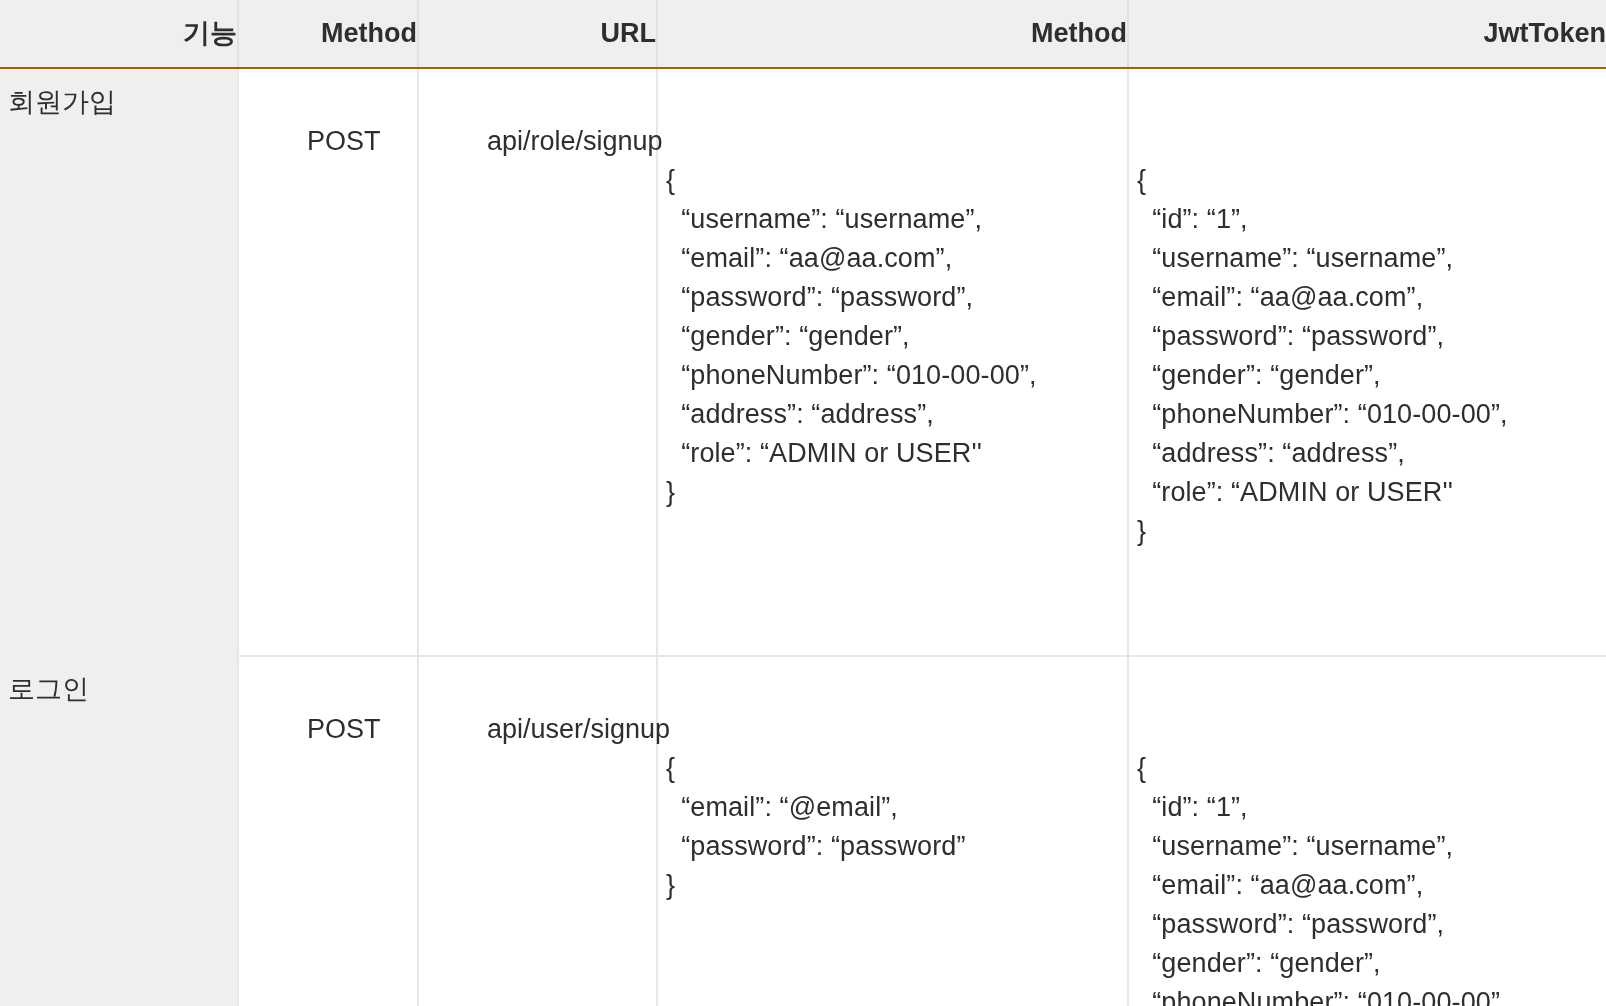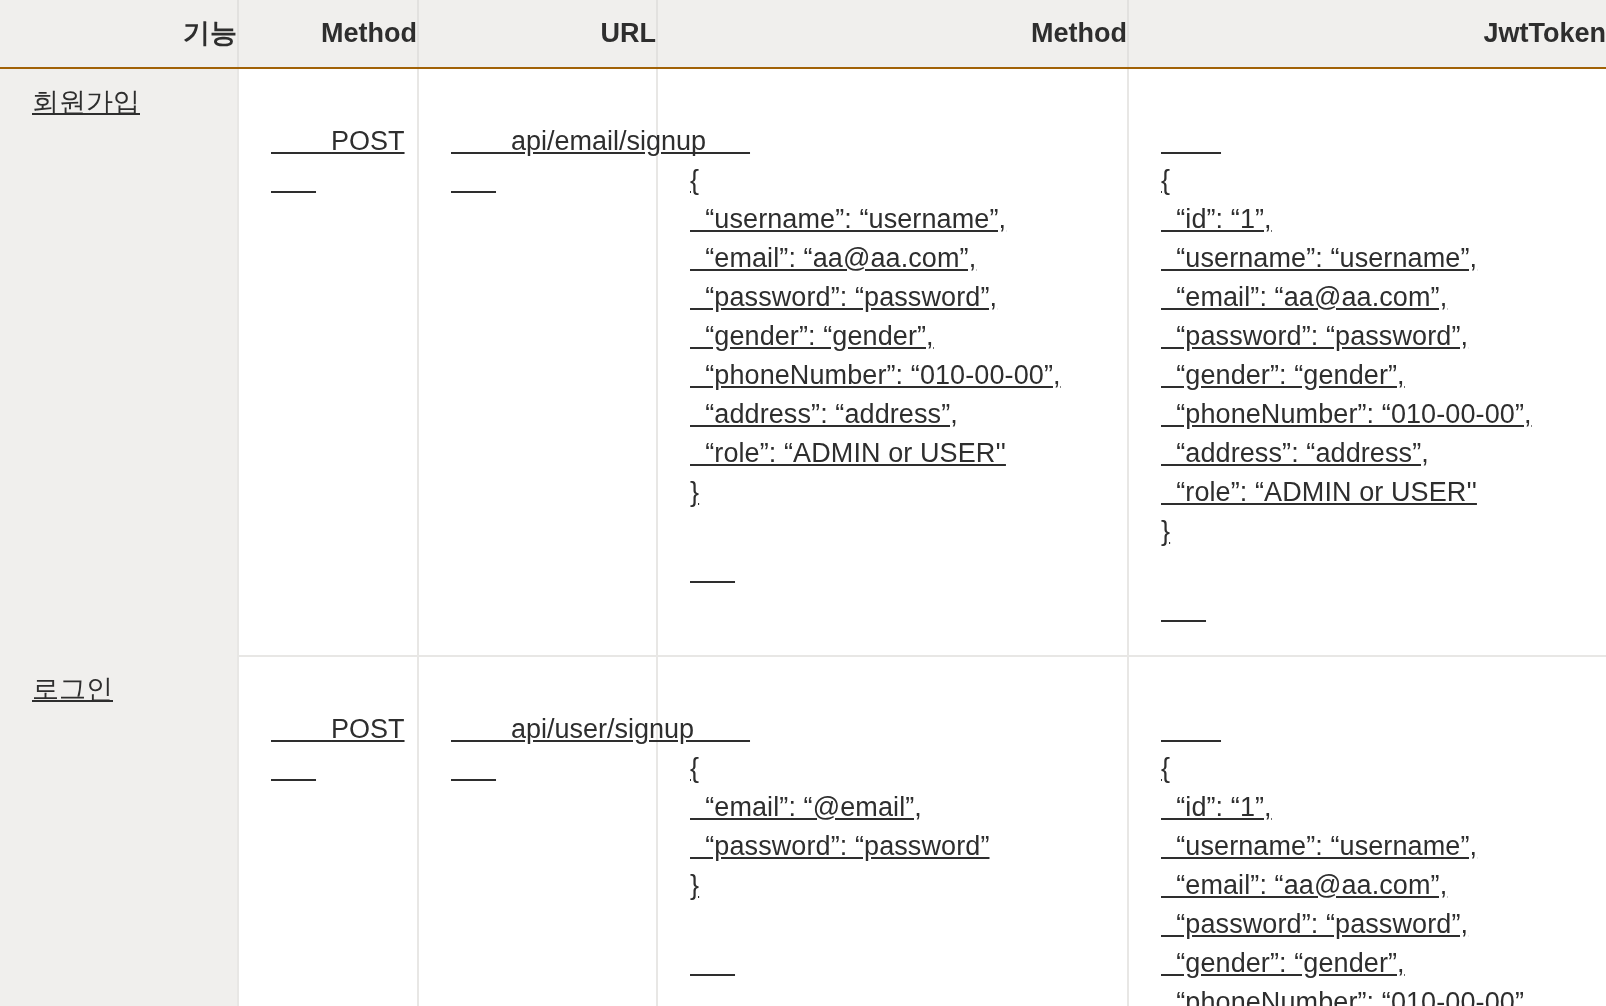--- a/index.html
+++ b/index.html
@@ -46,24 +46,23 @@
   }
   .api-table thead th:last-child { border-right: none; }
 
   .api-table tbody td {
     background: #ffffff;
     border-right: 2px solid #e8e7e5;
     border-bottom: 2px solid #e8e7e5;
     vertical-align: top;
     font-size: 27px;
     line-height: 39px;
-    padding: 14px 0 26px 32px;
+    padding: 14px 0 26px 8px;
     box-sizing: border-box;
     white-space: pre;
-    text-decoration: underline;
   }
   .api-table tbody td:last-child { border-right: none; }
 
   
   .api-table tbody td.func-cell {
     background: #f0efed;
     border-bottom: none;
     border-right: 2px solid #e8e7e5;
     white-space: nowrap;
   }
@@ -101,21 +100,21 @@
   </thead>
   <tbody>
     <tr>
       <td class="func-cell">
         <span class="plain">회원가입</span>
       </td>
       <td>
         <span class="plain">POST</span>
       </td>
       <td>
-        <span class="plain">api/email/signup</span>
+        <span class="plain">api/role/signup</span>
       </td>
       <td>
         <code class="code-block">{
   “username”: “username”,
   “email”: “aa@aa.com”,
   “password”: “password”,
   “gender”: “gender”,
   “phoneNumber”: “010-00-00”,
   “address”: “address”,
   “role”: “ADMIN or USER''

